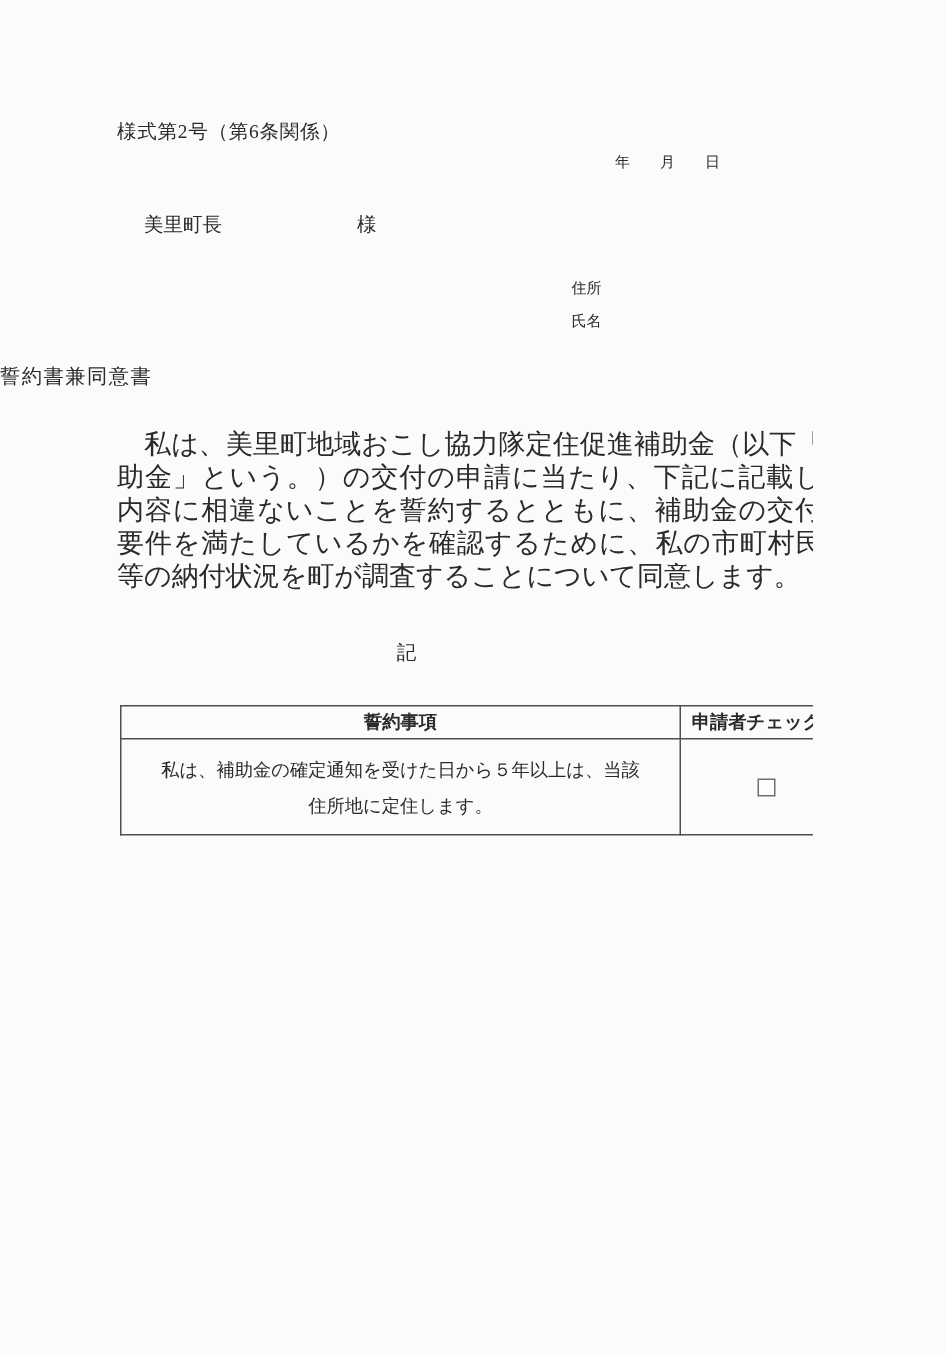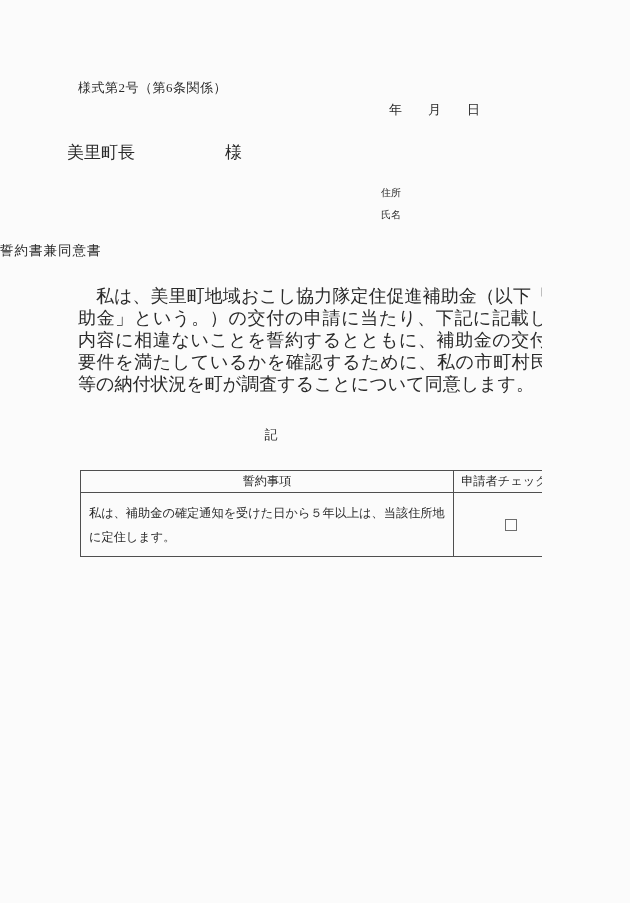--- a/index.html
+++ b/index.html
@@ -20,27 +20,27 @@
     position: absolute;
     left: 78px;
     top: 79px;
     font-size: 13px;
     letter-spacing: 0.5px;
   }
   .date-line {
     position: absolute;
     right: 62px;
     top: 101px;
-    font-size: 13px;
+    font-size: 10px;
   }
   .addressee-line {
     position: absolute;
-    left: 67px;
+    left: 96px;
     top: 141px;
-    font-size: 17px;
+    font-size: 13px;
     display: flex;
   }
   .addressee-gap { display: inline-block; width: 90px; }
   .recipient-block {
     position: absolute;
     left: 381px;
     top: 182px;
     font-size: 10px;
     line-height: 22px;
   }
@@ -85,26 +85,27 @@
     border: 1px solid #4f4f4f;
     font-weight: normal;
     vertical-align: middle;
   }
   .pledge-table col.col-item  { width: 373px; }
   .pledge-table col.col-check { width: 114px; }
   .pledge-table th {
     height: 21px;
     text-align: center;
     padding: 0 4px;
+    font-weight: bold;
   }
   .pledge-table td.item-cell {
     height: 55px;
-    padding: 4px 8px;
+    padding: 4px 24px;
     line-height: 24px;
-    text-align: left;
+    text-align: center;
   }
   .pledge-table td.check-cell {
     text-align: center;
   }
   .checkbox-box {
     display: inline-block;
     width: 10px;
     height: 10px;
     border: 1.5px solid #6e6e6e;
     background: #fdfdfd;

